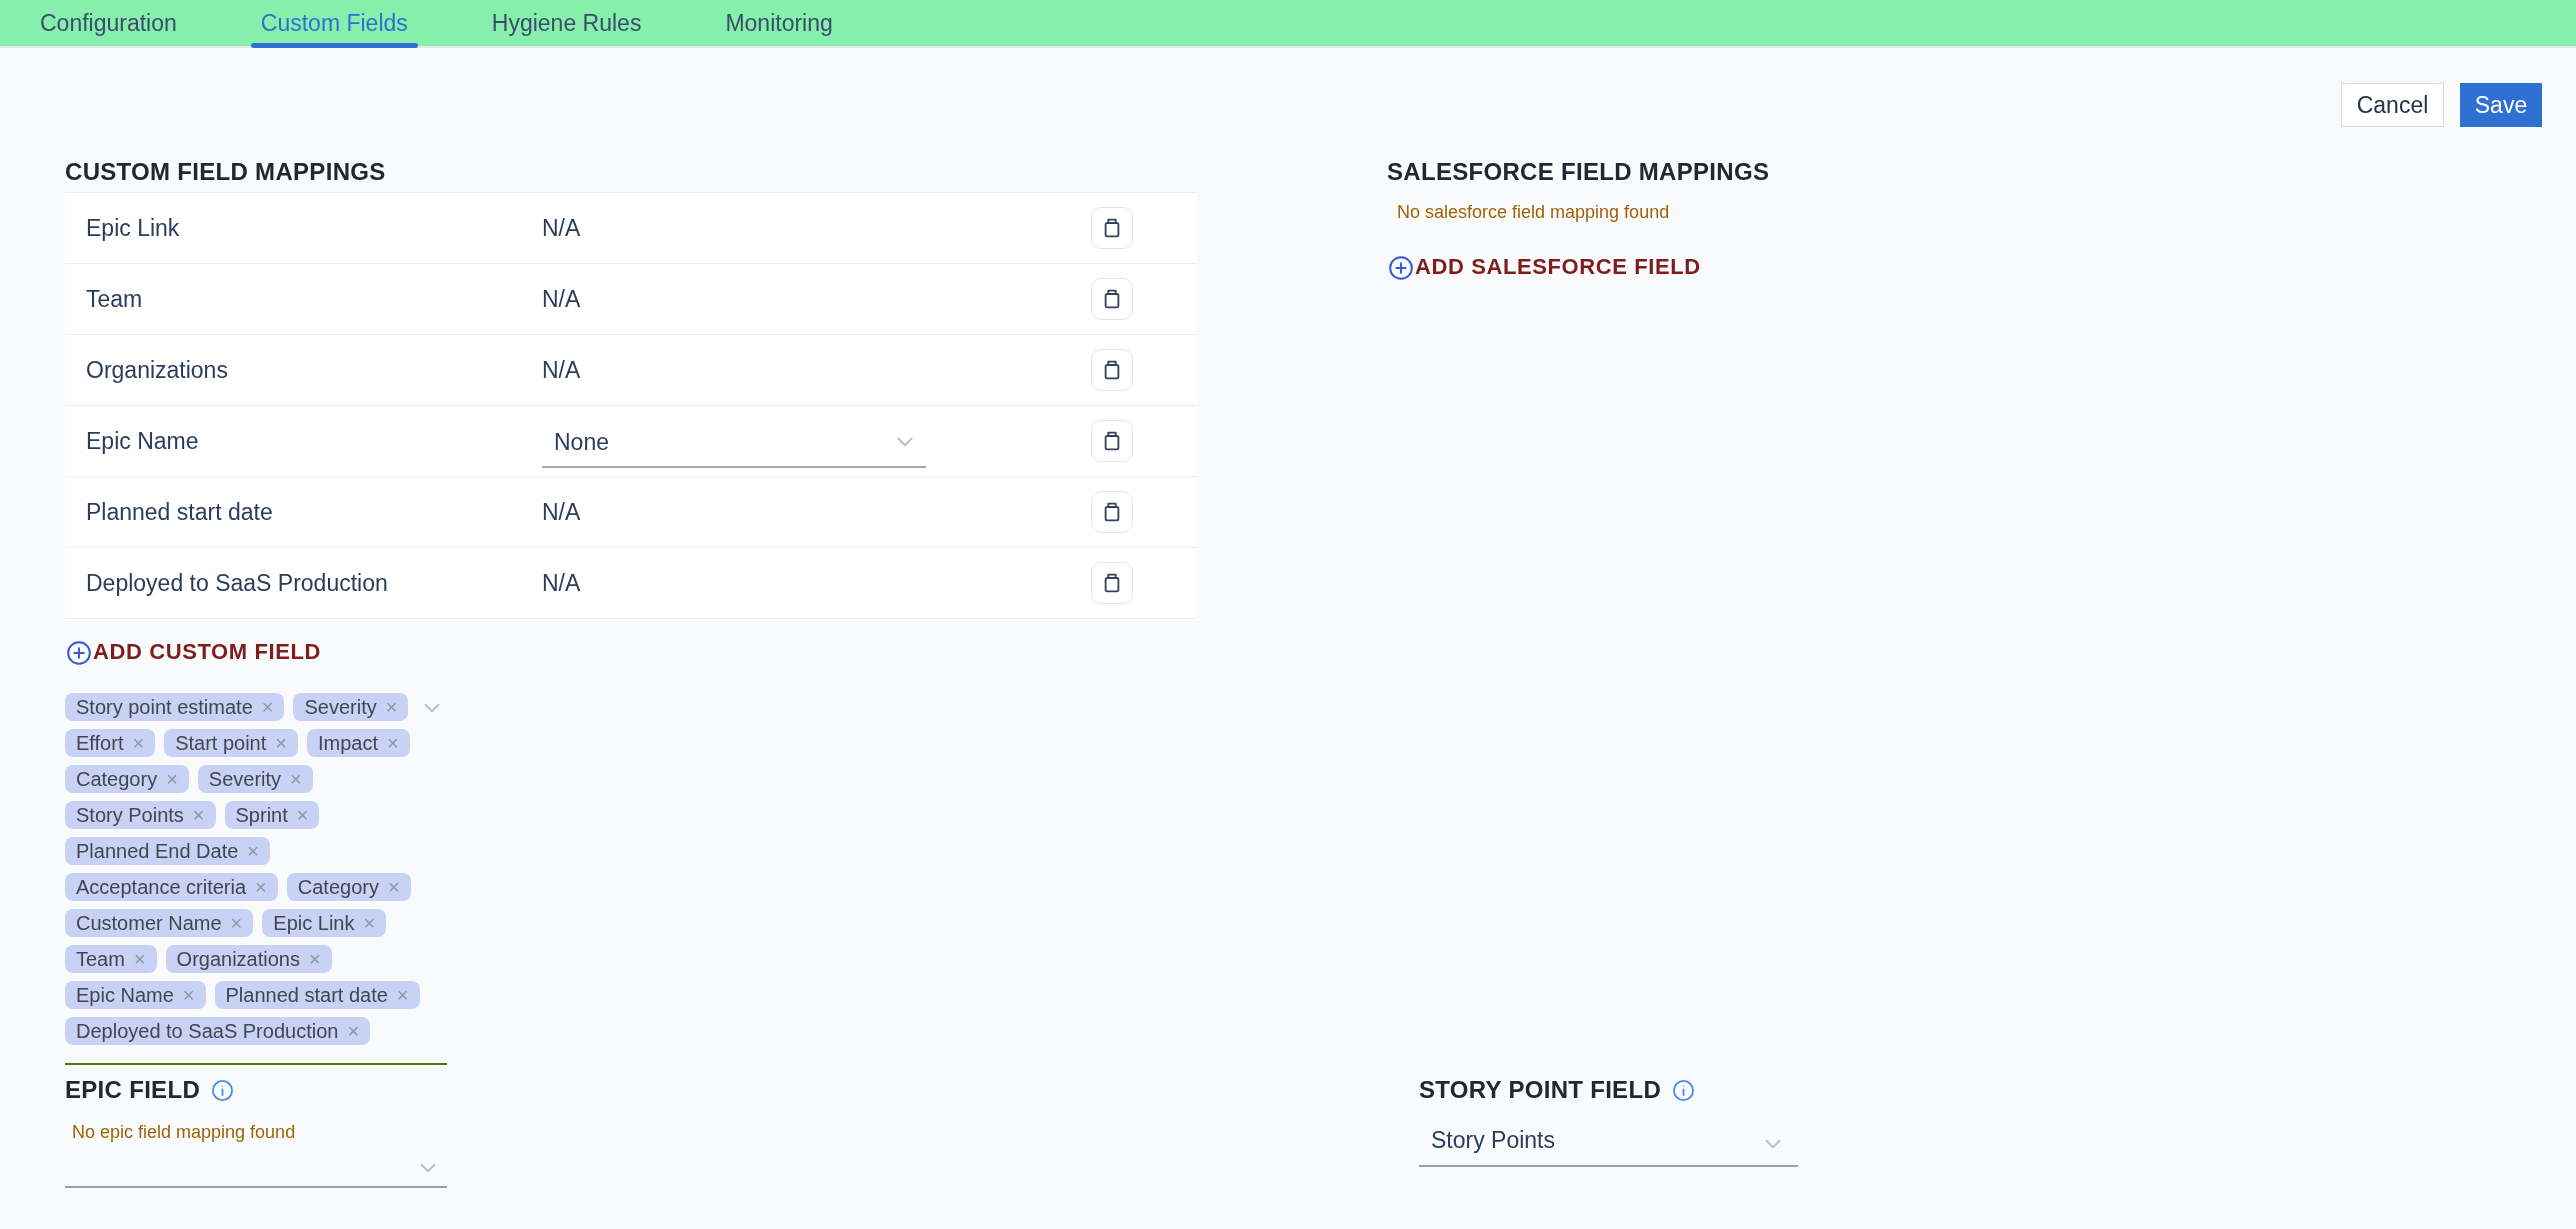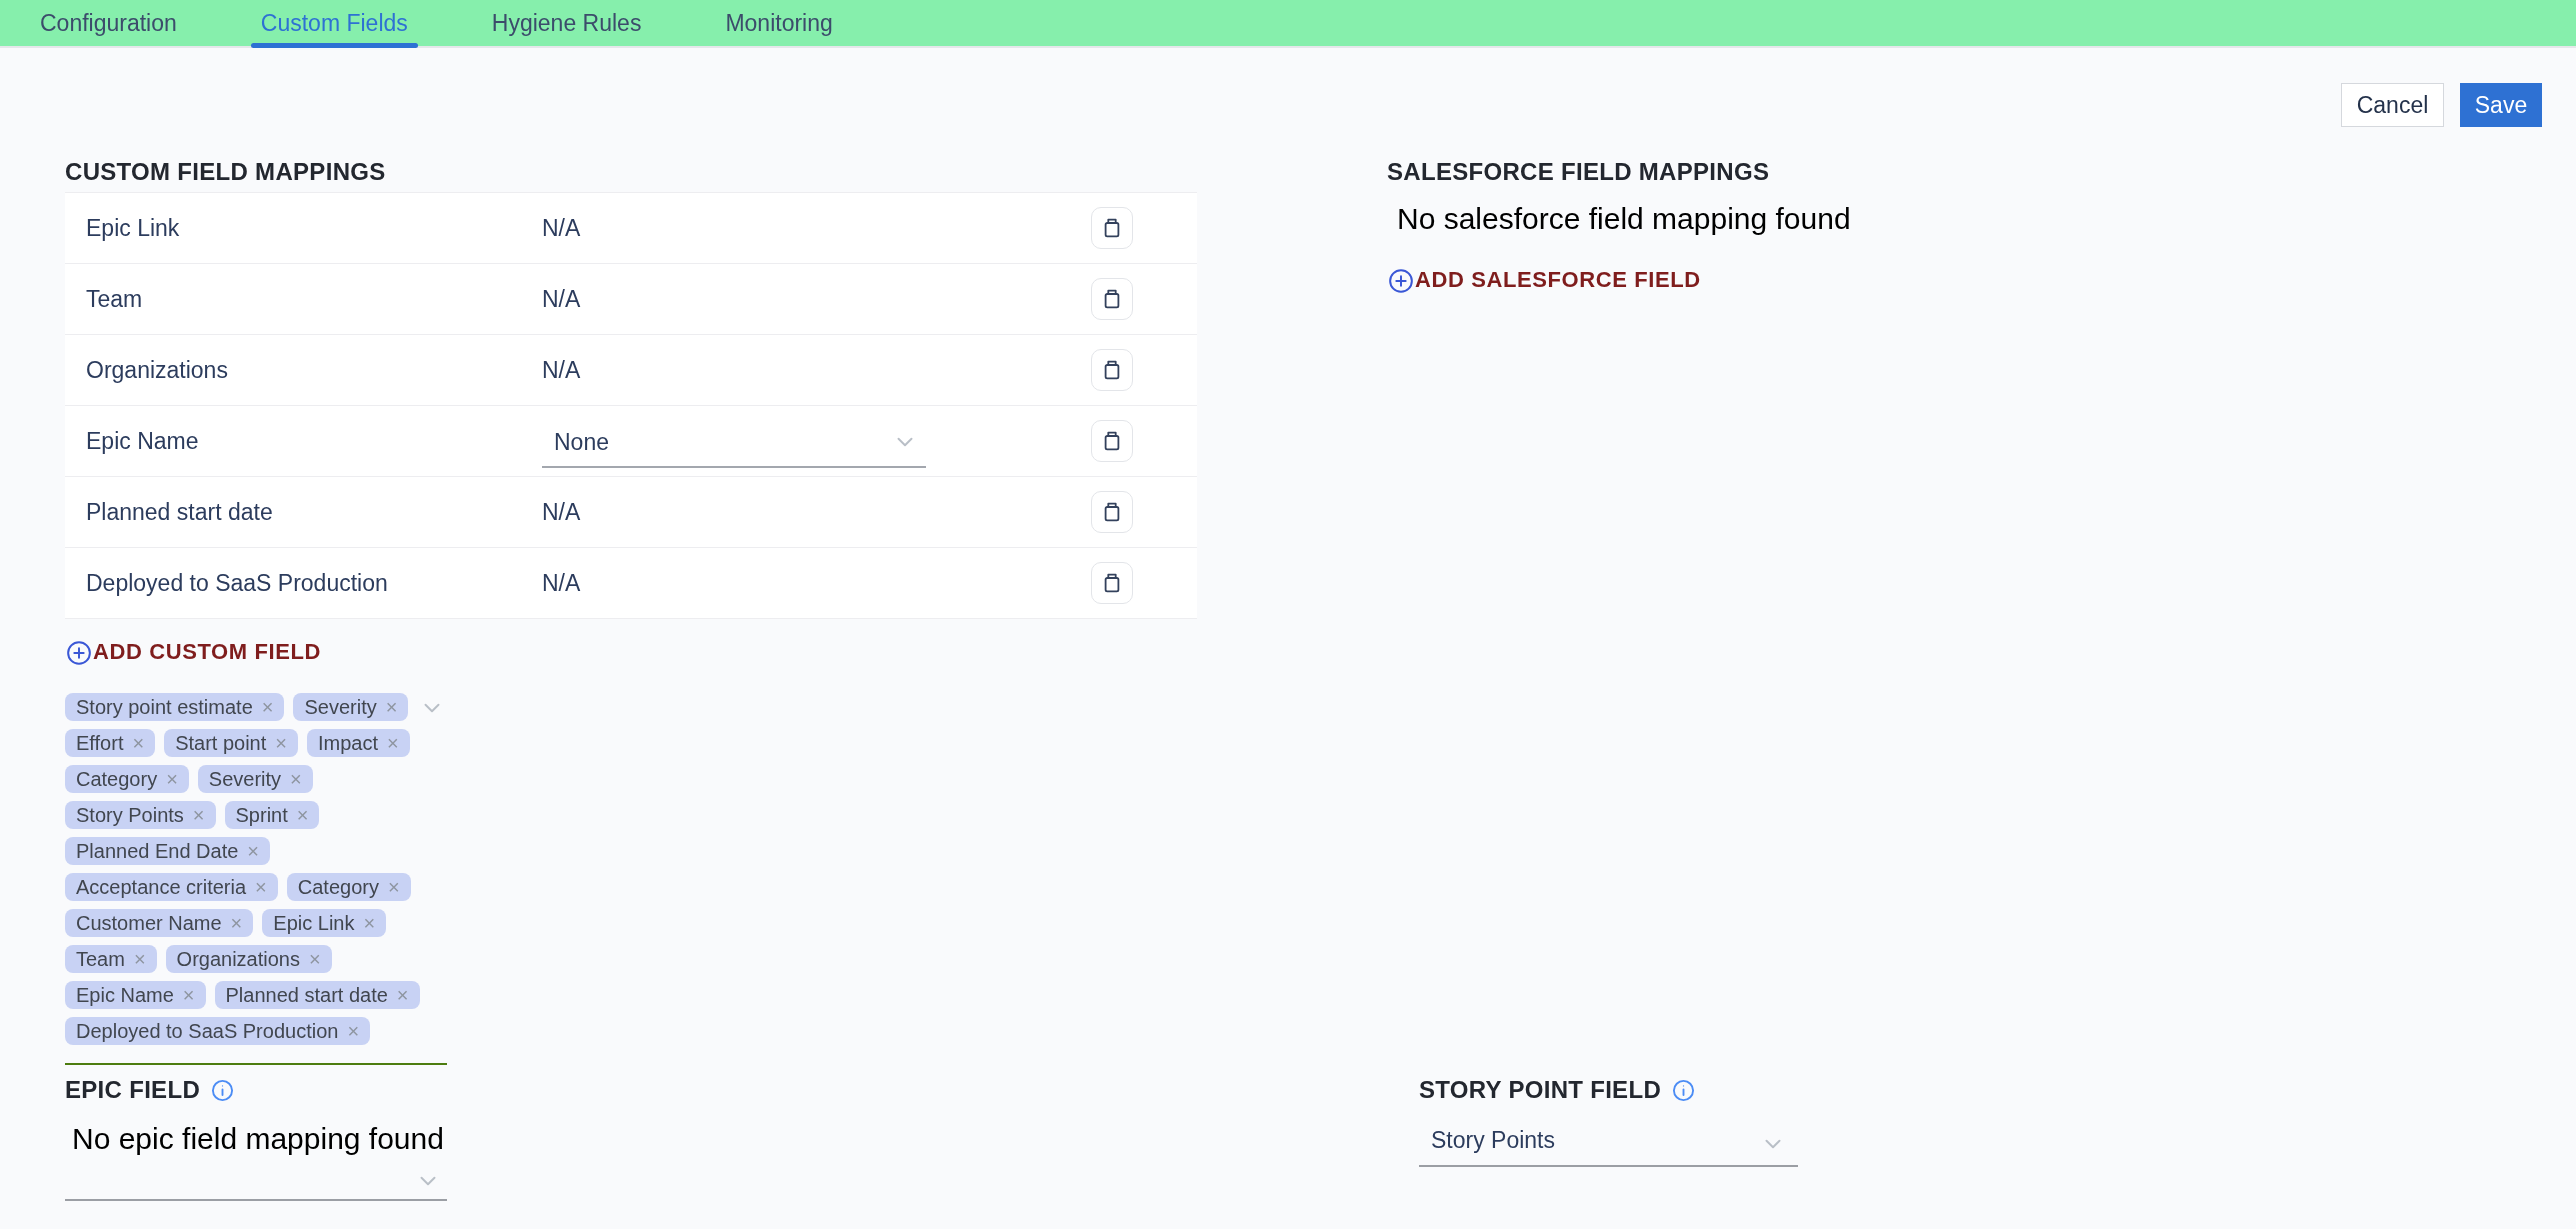--- a/index.html
+++ b/index.html
@@ -58,21 +58,21 @@
     width: 82px;
     background: #2e71d3; border: 1px solid #2e71d3; color: #ffffff;
   }
 
   
   .section-title {
     font-size: 24px; font-weight: 700; letter-spacing: 0.3px;
     color: #23272f; line-height: 30px;
     display: flex; align-items: center; gap: 10px;
   }
-  .empty-msg { font-size: 30px; color: #000000; }
+  .empty-msg { font-size: 18px; color: #a16207; }
 
   
   .cfm { position: absolute; left: 65px; top: 157px; width: 1132px; }
   .cfm-table {
     margin-top: 5px;
     border-top: 1px solid #ededf0;
     background: #ffffff;
   }
   .cfm-row {
     height: 71px;

